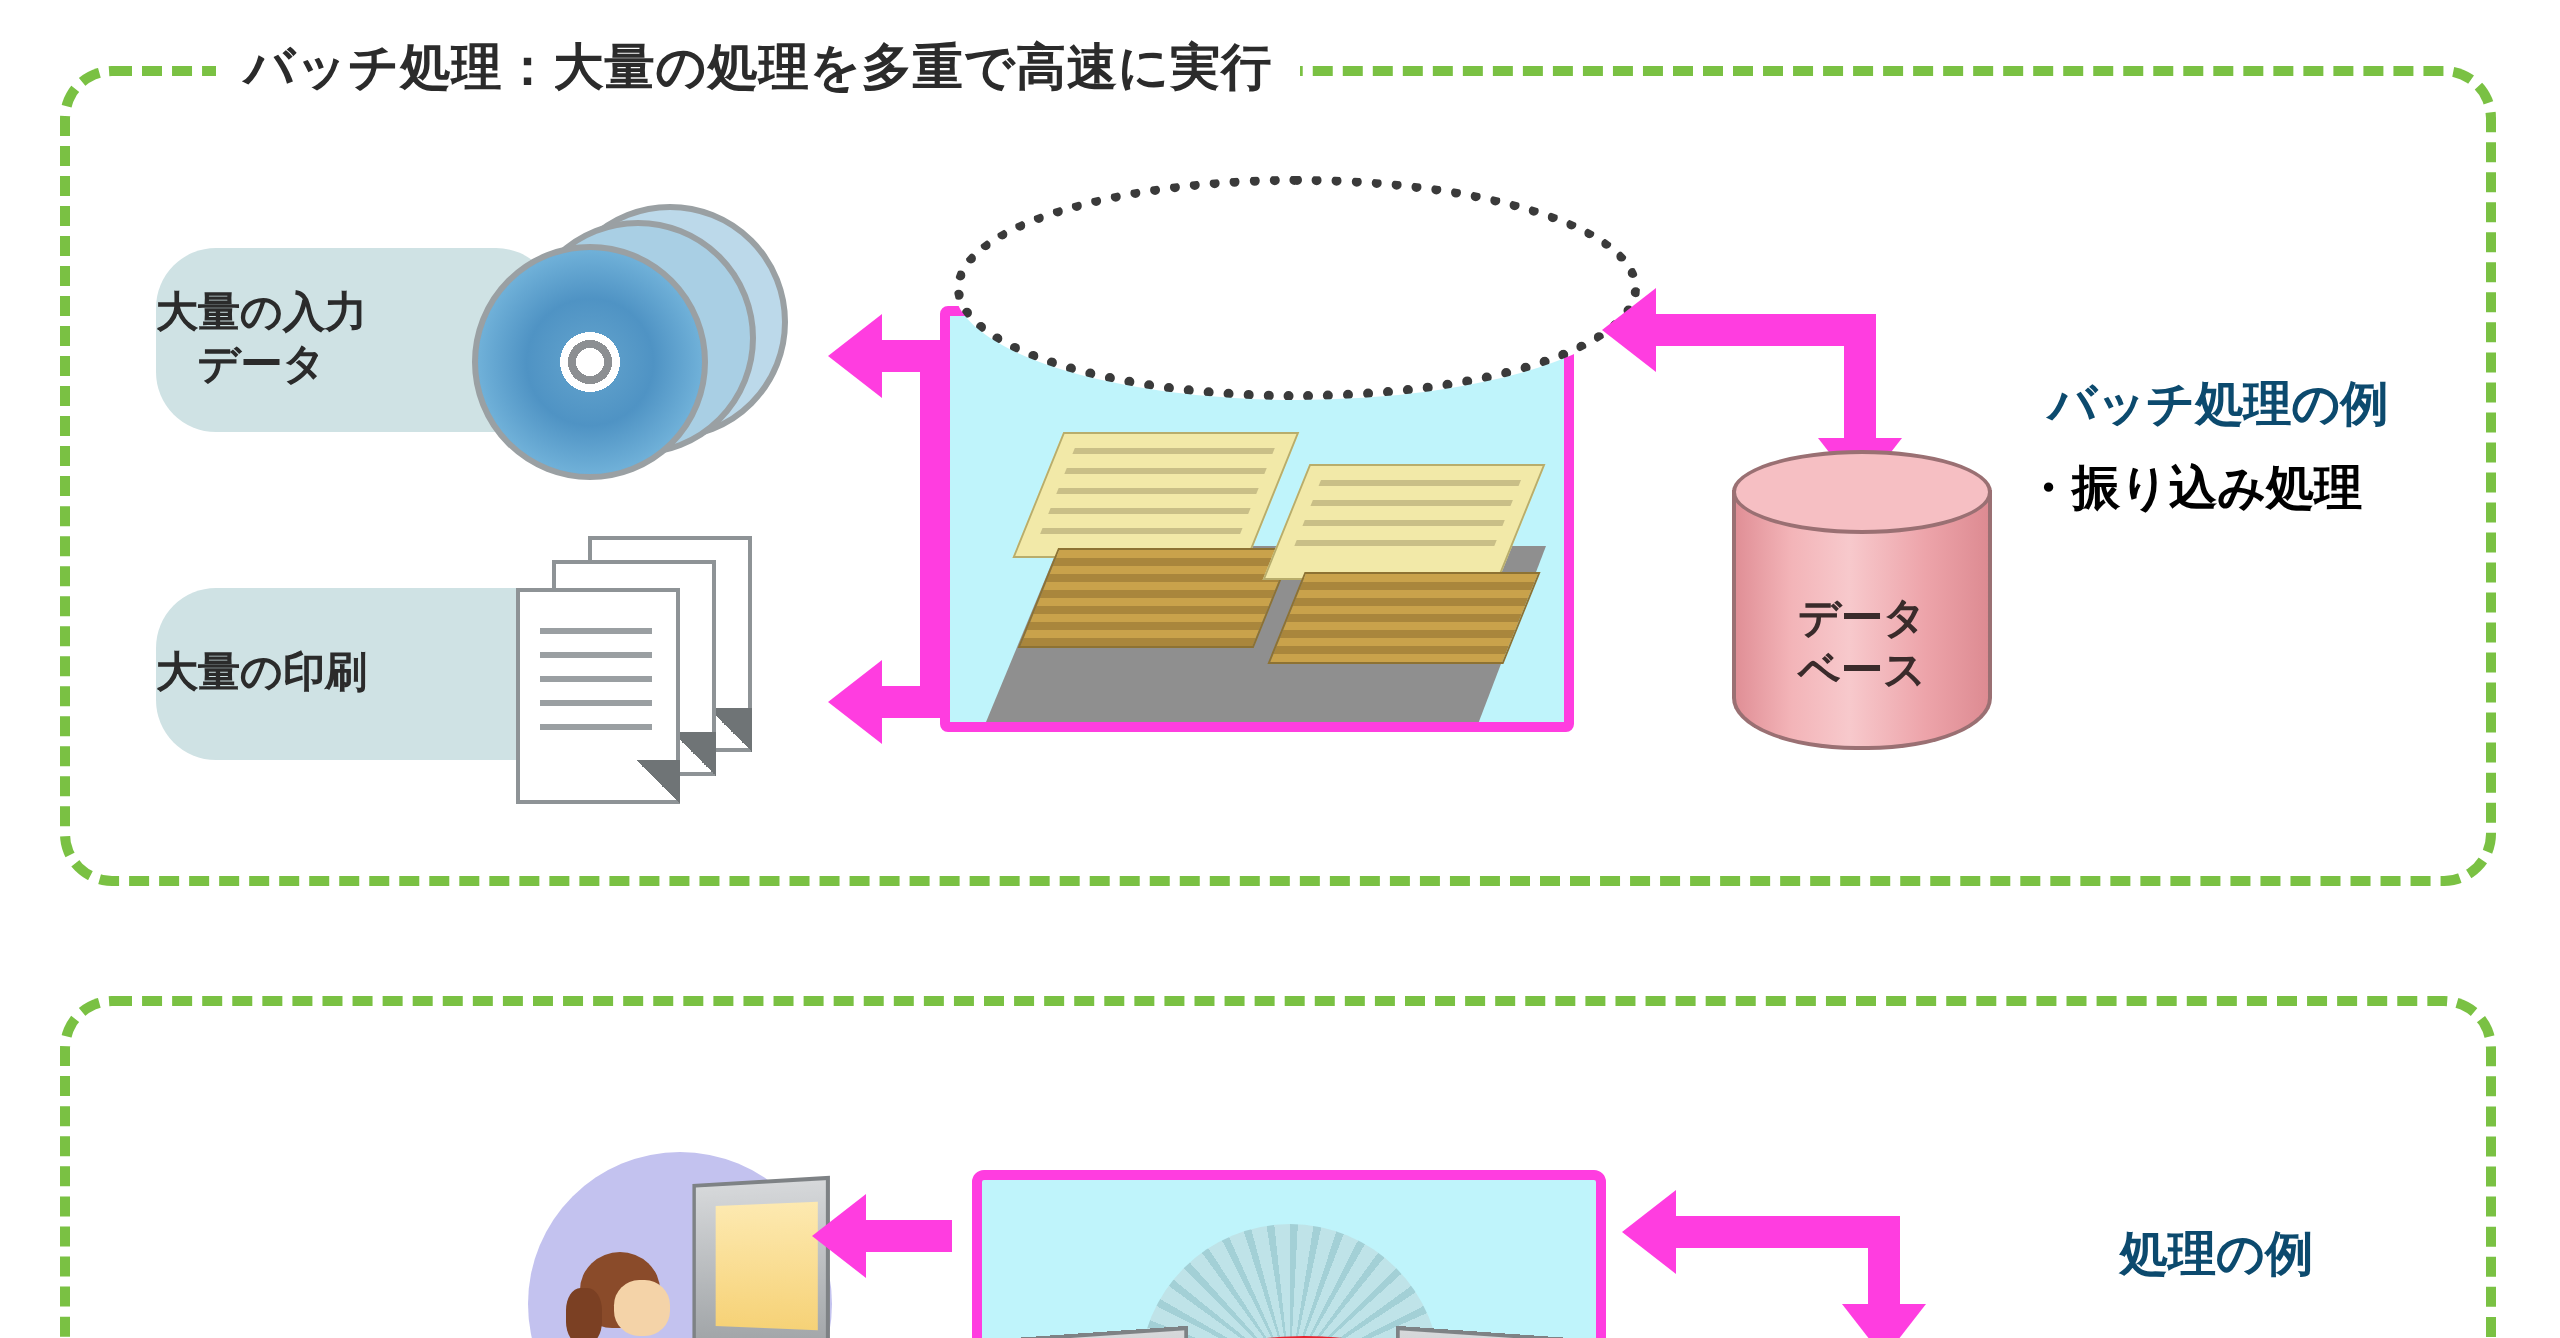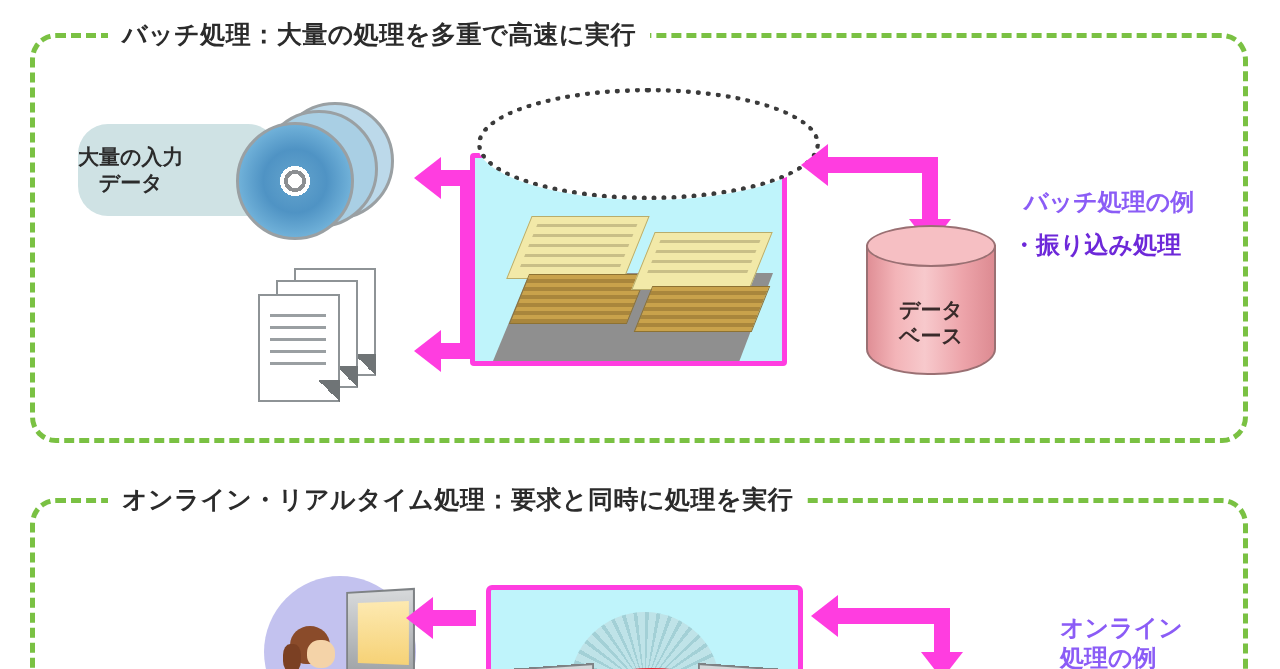--- a/index.html
+++ b/index.html
@@ -159,24 +159,24 @@
     border:5px dotted #3a3a3a;border-radius:50%;
     background:#ffffff;
     display:flex;align-items:center;justify-content:center;
     text-align:center;
     font-size:23px;font-weight:bold;color:#3c3c3c;line-height:1.35;
     box-sizing:border-box;
   }
 
   
   .example-head{
-    position:absolute;color:#8b5cf6;font-weight:bold;font-size:24px;white-space:nowrap;
+    position:absolute;color:#0c4a6e;font-weight:bold;font-size:24px;white-space:nowrap;
   }
   .example-list{
-    position:absolute;color:#6d28d9;font-weight:bold;font-size:24px;line-height:1.45;
+    position:absolute;color:#000000;font-weight:bold;font-size:24px;line-height:1.45;
     white-space:nowrap;
   }
   #ex-batch-head{left:1024px;top:186px;}
   #ex-batch-list{left:1012px;top:228px;}
 
   #ex-online-head{left:1060px;top:613px;line-height:1.25;}
 
   
   #person{position:absolute;left:258px;top:572px;width:168px;height:97px;}
   #person-circle{
@@ -262,20 +262,21 @@
       <span>データ</span>
     </span>
   </div>
 
   <div id="disc-stack">
     <div class="disc" id="disc3"></div>
     <div class="disc" id="disc2"></div>
     <div class="disc" id="disc1"></div>
   </div>
 
+  <div class="pill" id="pill-print">大量の印刷</div>
 
   <div id="doc-stack">
     <div class="sheet" id="sheet3">
         <span class="fold"></span>
       </div>
     <div class="sheet" id="sheet2">
         <span class="fold"></span>
       </div>
     <div class="sheet" id="sheet1">
       <span class="lines">
@@ -333,21 +334,20 @@
       <span>ベース</span>
     </div>
   </div>
 
   <div class="example-head" id="ex-batch-head">バッチ処理の例</div>
   <div class="example-list" id="ex-batch-list">
     <div>・振り込み処理</div>
   </div>
 
   <div class="section-frame" id="frame-online"></div>
-  <div class="section-title" id="title-online">オンライン・リアルタイム処理：要求と同時に処理を実行</div>
 
   <div id="person">
     <div id="person-circle"></div>
     <div class="head">
       <span class="hair"></span>
       <span class="pony"></span>
       <span class="face"></span>
     </div>
     <div class="monitor" id="monitor-person">
       <span class="frame"></span>
@@ -367,17 +367,16 @@
     <div class="monitor" id="monitor-right">
       <span class="frame"></span>
 
     </div>
   </div>
 
   <div id="elbow2-h"></div>
   <div id="elbow2-v"></div>
 
   <div class="example-head" id="ex-online-head">
-    <div>オンライン</div>
     <div>処理の例</div>
   </div>
 
 </div>
 
 </body></html>

